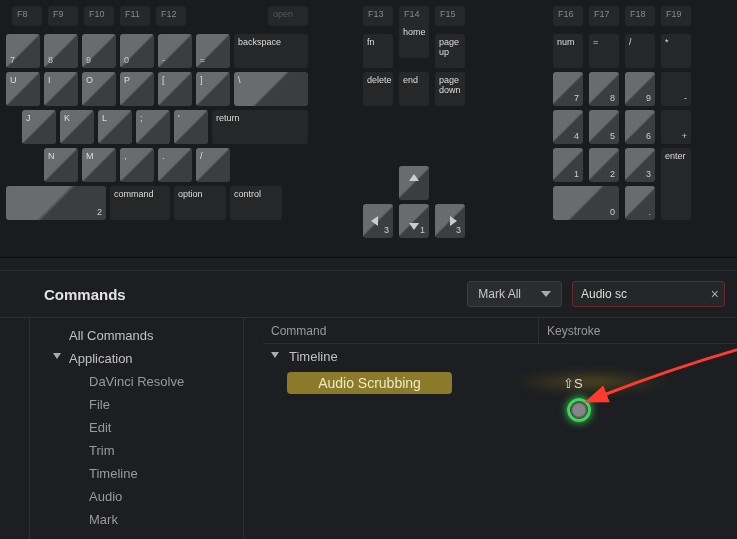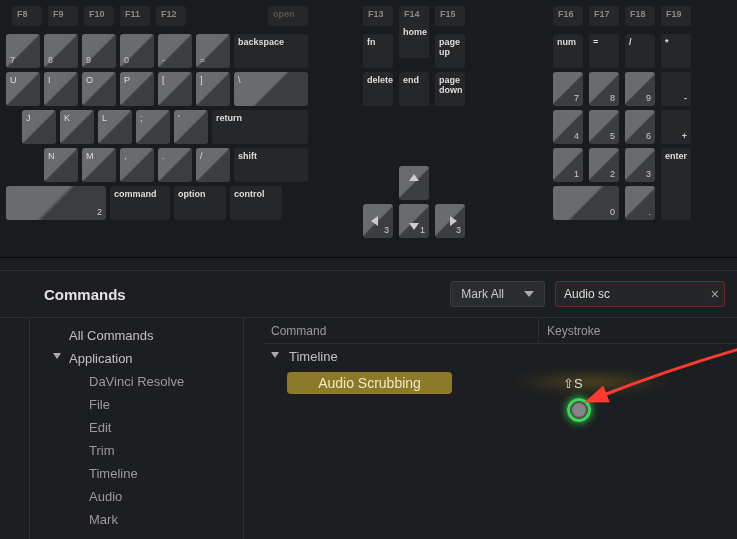--- a/index.html
+++ b/index.html
@@ -1,38 +1,38 @@
 <!DOCTYPE html>
 <html><head>
 <meta charset="utf-8">
 <style>
   * { box-sizing: border-box; margin: 0; padding: 0; font-family: Arial, Helvetica, sans-serif; }
   body { background: #1c1e21; color: #b8b8b8; width: 737px; height: 539px; overflow: hidden; position: relative; }
 
   
   .kbd-area { position: absolute; top: 0; left: 0; right: 0; height: 258px; background: #1a1b1e; border-bottom: 1px solid #0a0b0c; padding: 4px 6px; }
   .key { position: absolute; background: linear-gradient(135deg, #6a6b6e 0%, #6a6b6e 48%, #3c3d40 52%, #3c3d40 100%); border-radius: 3px; font-size: 9px; color: #ddd; padding: 3px 5px; }
-  .key.dark { background: #262729; color: #888; font-weight: bold; }
+  .key.dark { background: #262729; color: #888; }
   .key .tl { position: absolute; top: 3px; left: 4px; font-size: 9px; color: #ddd; }
   .key .br { position: absolute; bottom: 3px; right: 4px; font-size: 9px; color: #ccc; }
   .key .bl { position: absolute; bottom: 3px; left: 4px; font-size: 9px; color: #ccc; }
   .key .arrow { position: absolute; width: 0; height: 0; }
   .arrow.up { border-left: 5px solid transparent; border-right: 5px solid transparent; border-bottom: 7px solid #ccc; left: 50%; top: 8px; transform: translateX(-50%);}
   .arrow.down { border-left: 5px solid transparent; border-right: 5px solid transparent; border-top: 7px solid #ccc; left: 50%; bottom: 8px; transform: translateX(-50%);}
   .arrow.left { border-top: 5px solid transparent; border-bottom: 5px solid transparent; border-right: 7px solid #ccc; top: 50%; left: 8px; transform: translateY(-50%);}
   .arrow.right { border-top: 5px solid transparent; border-bottom: 5px solid transparent; border-left: 7px solid #ccc; top: 50%; right: 8px; transform: translateY(-50%);}
 
   
   .panel { position: absolute; top: 270px; left: 0; right: 0; bottom: 0; background: #1c1e21; border-top: 1px solid #2d2f32; }
   .panel-header { display: flex; align-items: center; padding: 10px 12px 10px 44px; gap: 10px; }
   .panel-title { font-size: 15px; font-weight: bold; color: #e2e2e2; flex: 0 0 auto; }
   .spacer { flex: 1 1 auto; }
   .dropdown { display: flex; align-items: center; background: #2a2c2f; border: 1px solid #3a3c3f; border-radius: 3px; height: 26px; padding: 0 10px; gap: 20px; color: #c8c8c8; font-size: 12px; cursor: pointer; }
   .chev { width: 0; height: 0; border-left: 5px solid transparent; border-right: 5px solid transparent; border-top: 6px solid #aaa; }
-  .search-wrap { position: relative; width: 170px; }
+  .search-wrap { position: relative; width: 153px; }
   .search { width: 100%; height: 26px; background: #242628; border: 1px solid #6b2a2a; border-radius: 3px; color: #ddd; font-size: 12px; padding: 0 22px 0 8px; outline: none; }
   .clear-x { position: absolute; right: 6px; top: 5px; color: #aaa; font-size: 14px; cursor: pointer; }
 
   .panel-body { display: flex; height: calc(100% - 46px); border-top: 1px solid #2d2f32; gap: 19px; }
   .side-col { width: 30px; border-right: 1px solid #2d2f32; }
   .tree-col { width: 195px; border-right: 1px solid #2d2f32; padding-top: 6px; }
   .list-cols { flex: 1; position: relative; }
   .cols-header { display: flex; height: 26px; border-bottom: 1px solid #2d2f32; font-size: 12px; color: #9a9a9a; align-items: center; }
   .col-cmd { width: 276px; padding-left: 8px; border-right: 1px solid #2d2f32; height: 100%; display:flex; align-items:center;}
   .col-ks { flex: 1; padding-left: 8px; height:100%; display:flex; align-items:center;}
@@ -207,23 +207,20 @@
       <span class="tl">M</span>
     </div>
   <div class="key" style="left:120px; top:148px; width:34px; height:34px">
       <span class="tl">,</span>
     </div>
   <div class="key" style="left:158px; top:148px; width:34px; height:34px">
       <span class="tl">.</span>
     </div>
   <div class="key" style="left:196px; top:148px; width:34px; height:34px">
       <span class="tl">/</span>
-    </div>
-  <div class="key dark" style="left:234px; top:148px; width:74px; height:34px">
-      <span class="tl">shift</span>
     </div>
 
   <div class="key" style="left:399px; top:166px; width:30px; height:34px">
       <span class="arrow up"></span>
     </div>
 
   <div class="key" style="left:553px; top:148px; width:30px; height:34px">
       <span class="br">1</span>
     </div>
   <div class="key" style="left:589px; top:148px; width:30px; height:34px">

